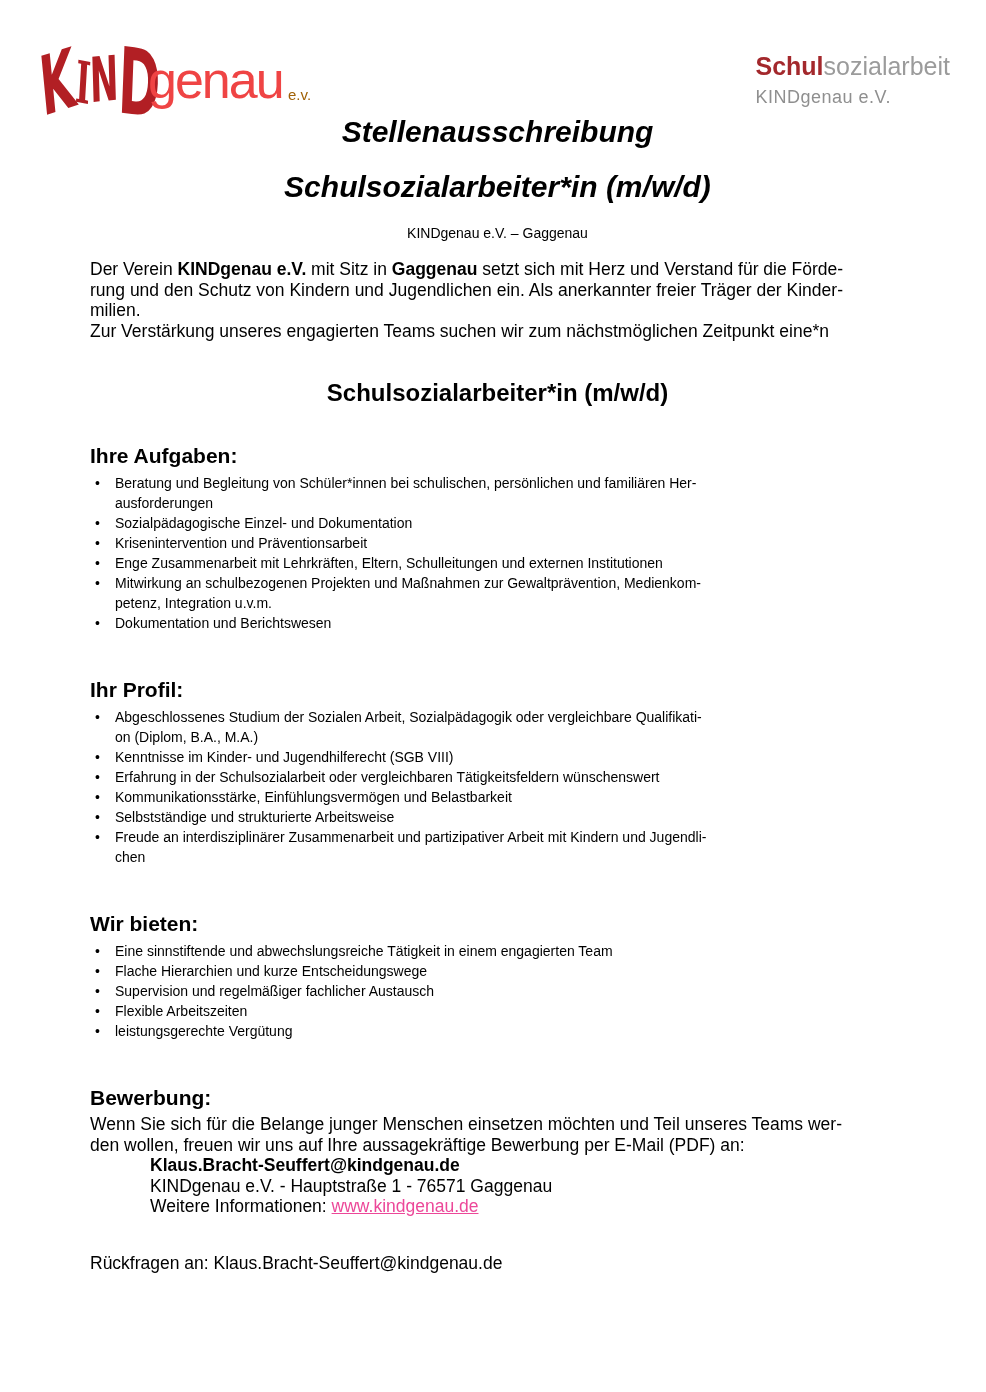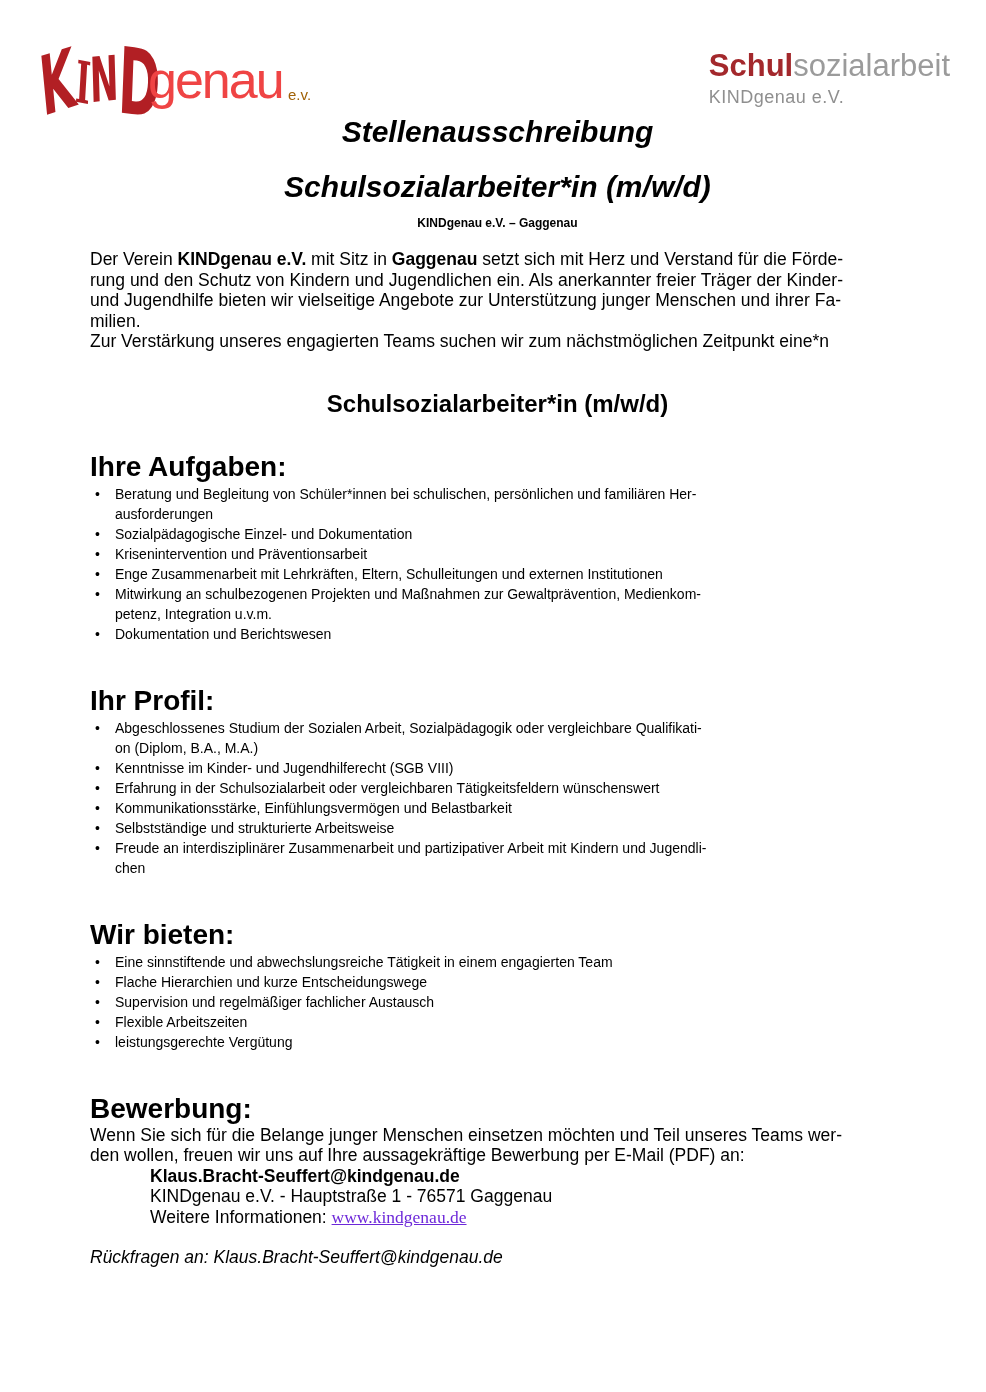--- a/index.html
+++ b/index.html
@@ -27,57 +27,57 @@
   .kl-i{font-size:58px;transform:rotate(6deg) translateY(-8px);font-family:"DejaVu Serif",serif;}
   .kl-n{font-size:62px;transform:rotate(-3deg) translateY(-10px);}
   .kl-d{font-size:92px;transform:rotate(4deg) translateY(4px);}
   .kind-genau{
     position:absolute;left:108px;top:14px;
     font-size:52px;line-height:52px;color:#ef4444;letter-spacing:-2px;font-weight:400;
   }
   .kind-ev{position:absolute;left:248px;top:46px;font-size:15px;color:#a16207;}
 
   .logo-schul{position:absolute;right:36px;top:48px;text-align:left;}
-  .schul-line1{font-size:31px;line-height:36px;color:#9b9b9b;font-weight:400;}
+  .schul-line1{font-size:25px;line-height:36px;color:#9b9b9b;font-weight:400;}
   .schul-line1 b{color:#a3282c;font-weight:700;}
   .schul-line2{font-size:18px;line-height:22px;color:#8f8f8f;letter-spacing:0.5px;margin-top:2px;}
 
   
   h1{margin:0;font-size:30px;line-height:35px;font-weight:700;text-align:center;font-style:italic;}
   h1.job-title{margin-top:20px;}
-  .employer-subtitle{margin-top:8px;font-size:12px;line-height:22px;font-weight:700;text-align:center;}
+  .employer-subtitle{margin-top:18px;font-size:14px;line-height:22px;font-weight:400;text-align:center;}
 
   
   .body-text{font-size:17.5px;line-height:20.5px;}
   .intro{margin-top:15px;}
   .intro .line{white-space:nowrap;}
 
   .pos-title{margin:38px 0 0 0;font-size:24px;line-height:28px;font-weight:700;text-align:center;}
   .pos-sub{font-size:18px;line-height:21px;font-weight:700;text-align:center;}
 
-  h3.sec{margin:44px 0 5px 0;font-size:28px;line-height:25px;font-weight:700;}
+  h3.sec{margin:44px 0 5px 0;font-size:21px;line-height:25px;font-weight:700;}
   h3.sec.first{margin-top:36px;}
   h3.sec.bewerbung{margin-bottom:4px;}
 
   ul.bullets{margin:0;padding:0;list-style:none;}
   ul.bullets li{
     position:relative;padding-left:25px;
     font-size:14px;line-height:20px;
     white-space:pre;
   }
   ul.bullets li::before{
     content:"\2022";
     position:absolute;left:5px;top:0;
   }
 
   .pre{white-space:pre;}
   .contact{padding-left:60px;font-size:17.5px;line-height:20.5px;}
   .contact .email{font-weight:700;}
-  .contact a{color:#6d28d9;text-decoration:underline;font-family:Liberation Serif, serif;}
-  .rueckfragen{margin-top:20px;font-size:17.5px;line-height:20.5px;font-style:italic;}
+  .contact a{color:#ec4899;text-decoration:underline;}
+  .rueckfragen{margin-top:36px;font-size:17.5px;line-height:20.5px;}
   b,strong{font-weight:700;}
 </style>
 </head>
 <body>
 
 <div class="page">
 
   <div class="logo-kind">
     <div class="kind-letters"><span class="kl-k">K</span><span class="kl-i">I</span><span class="kl-n">N</span><span class="kl-d">D</span></div>
     <div class="kind-genau">genau</div>
@@ -89,21 +89,20 @@
     <div class="schul-line2">KINDgenau e.V.</div>
   </div>
 
   <h1>Stellenausschreibung</h1>
   <h1 class="job-title">Schulsozialarbeiter*in (m/w/d)</h1>
   <div class="employer-subtitle">KINDgenau e.V. – Gaggenau</div>
 
   <div class="body-text intro">
     <div class="line"><span>Der Verein </span><b>KINDgenau e.V.</b><span> mit Sitz in </span><b>Gaggenau</b><span> setzt sich mit Herz und Verstand für die Förde-</span></div>
     <div class="line">rung und den Schutz von Kindern und Jugendlichen ein. Als anerkannter freier Träger der Kinder-</div>
-    <div class="line">und Jugendhilfe bieten wir vielseitige Angebote zur Unterstützung junger Menschen und ihrer Fa-</div>
     <div class="line">milien.</div>
     <div class="line">Zur Verstärkung unseres engagierten Teams suchen wir zum nächstmöglichen Zeitpunkt eine*n</div>
   </div>
 
   <h2 class="pos-title">Schulsozialarbeiter*in (m/w/d)</h2>
 
   <h3 class="sec first">Ihre Aufgaben:</h3>
   <ul class="bullets">
     <li>Beratung und Begleitung von Schüler*innen bei schulischen, persönlichen und familiären Her-
 ausforderungen</li>

